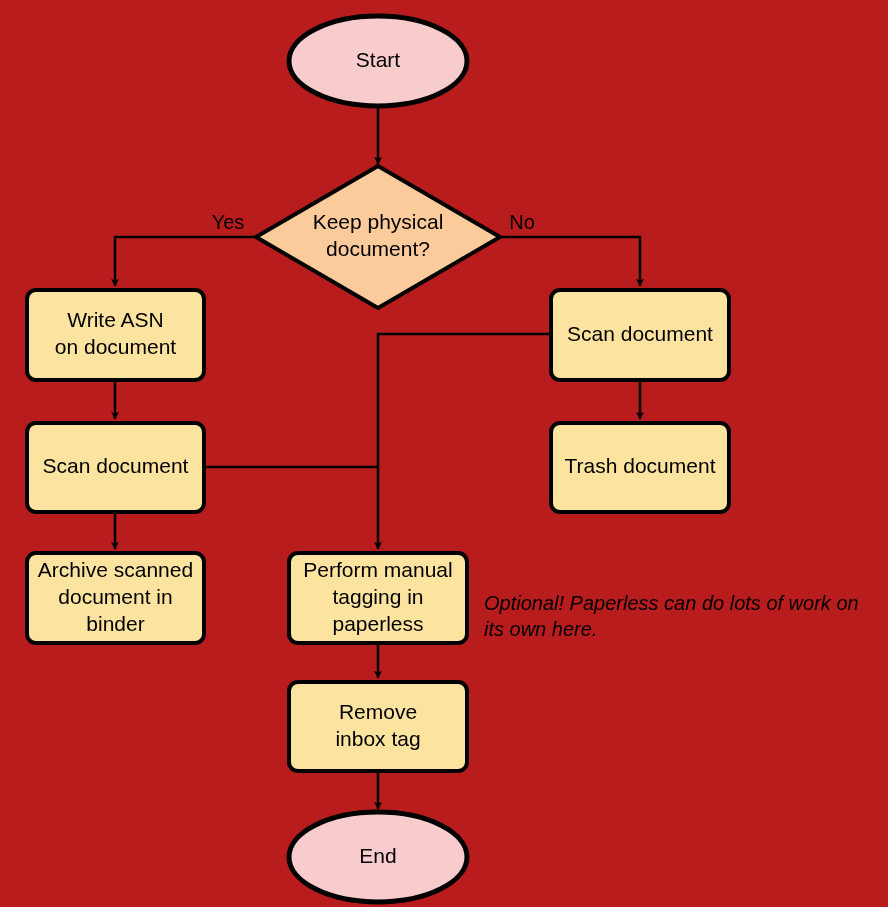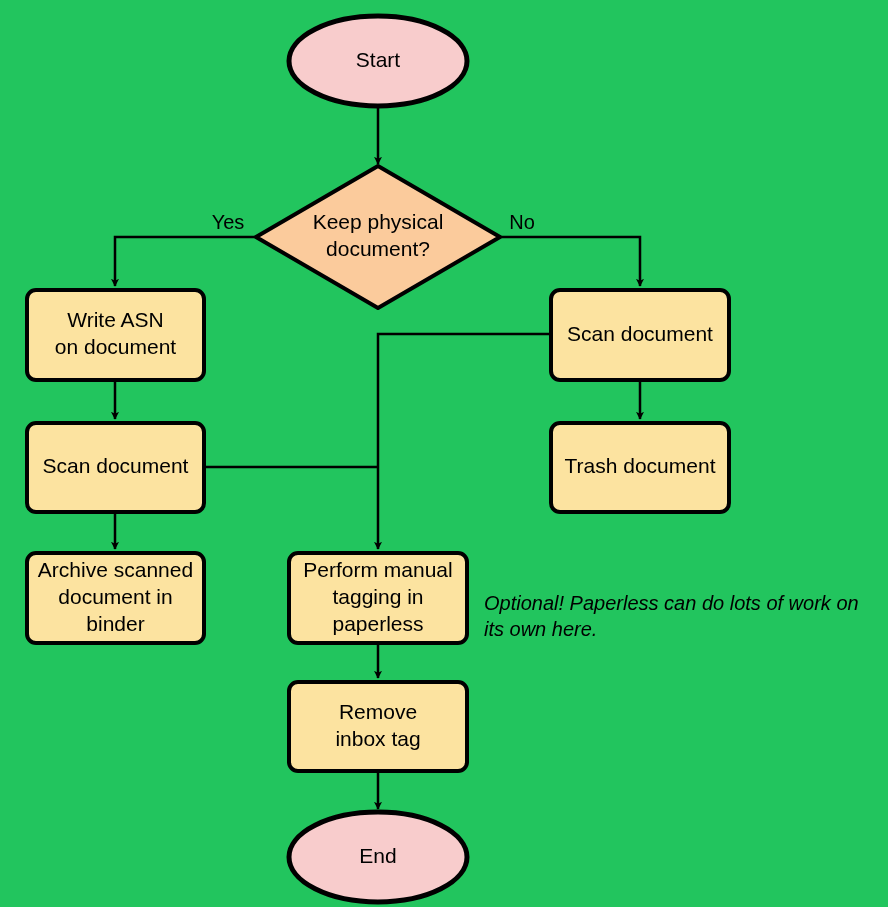--- a/index.html
+++ b/index.html
@@ -10,21 +10,21 @@
   body {
     width: 888px;
     height: 907px;
     font-family: "Liberation Sans", sans-serif;
     overflow: hidden;
   }
   #flowchart-root {
     position: relative;
     width: 888px;
     height: 907px;
-    background: #22c55e;
+    background: #b91c1c;
   }
   svg.flow-canvas {
     position: absolute;
     left: 0;
     top: 0;
     width: 888px;
     height: 907px;
     display: block;
   }
   .node-shape {

